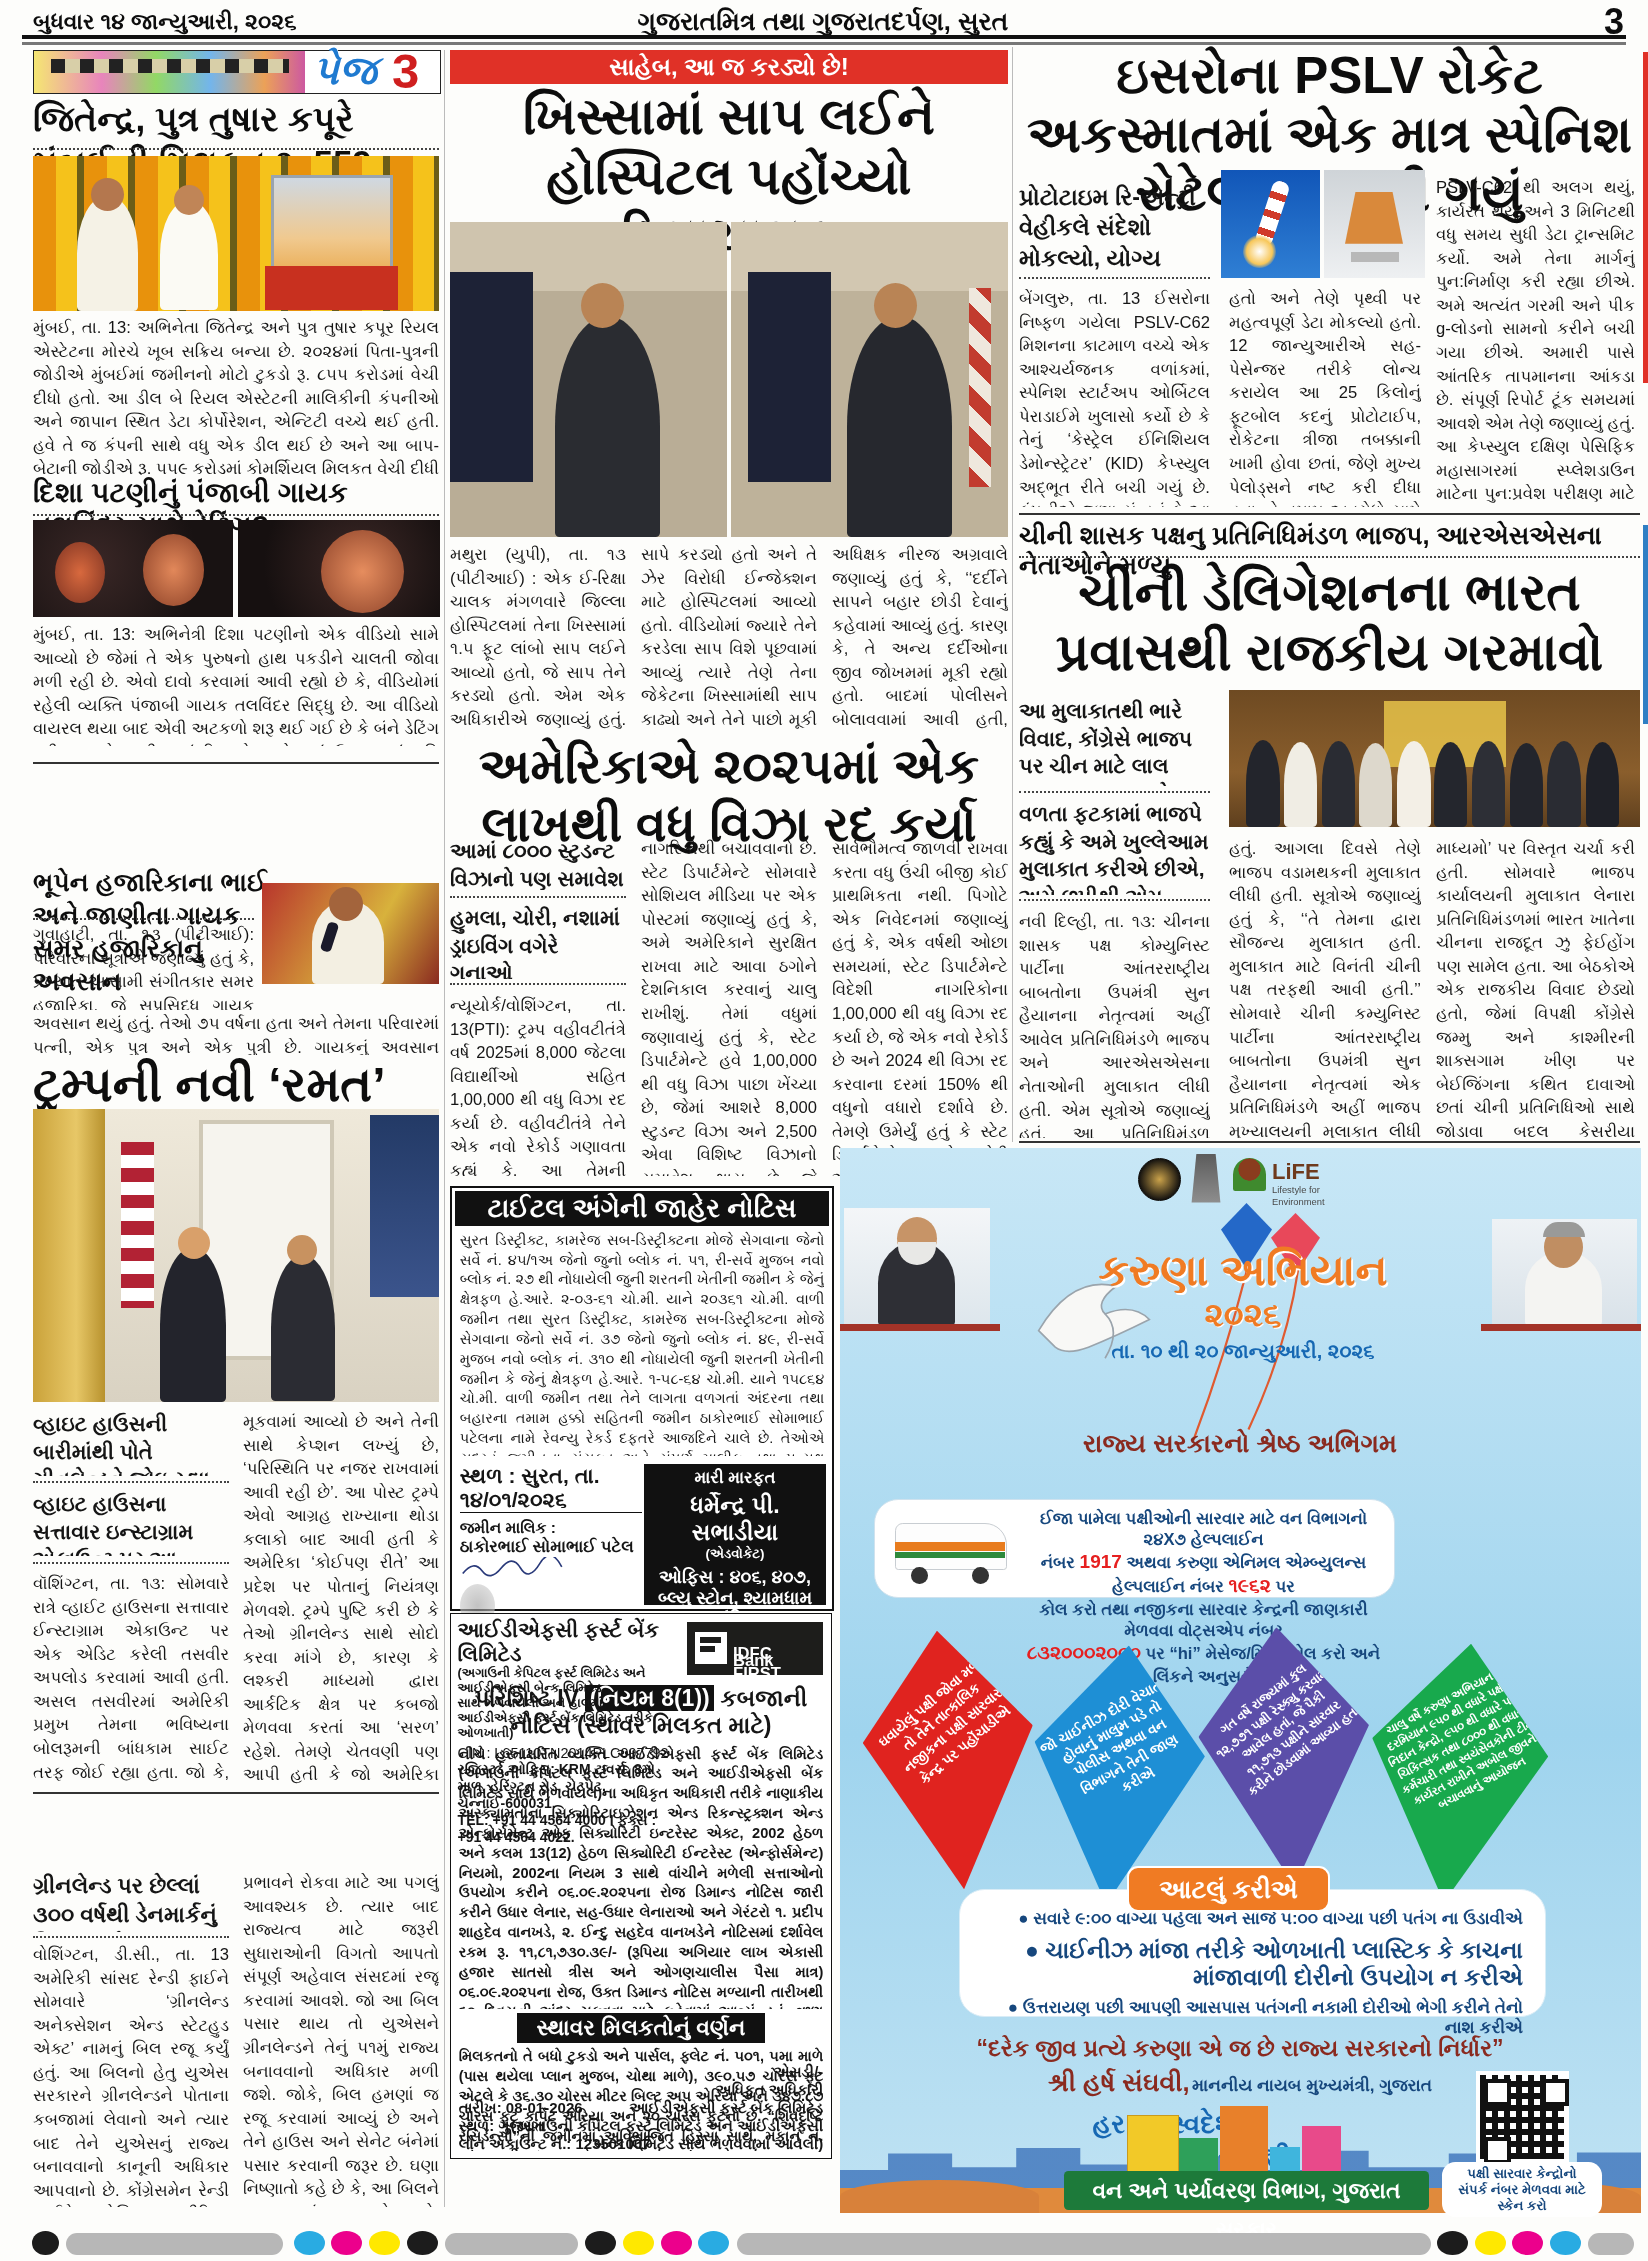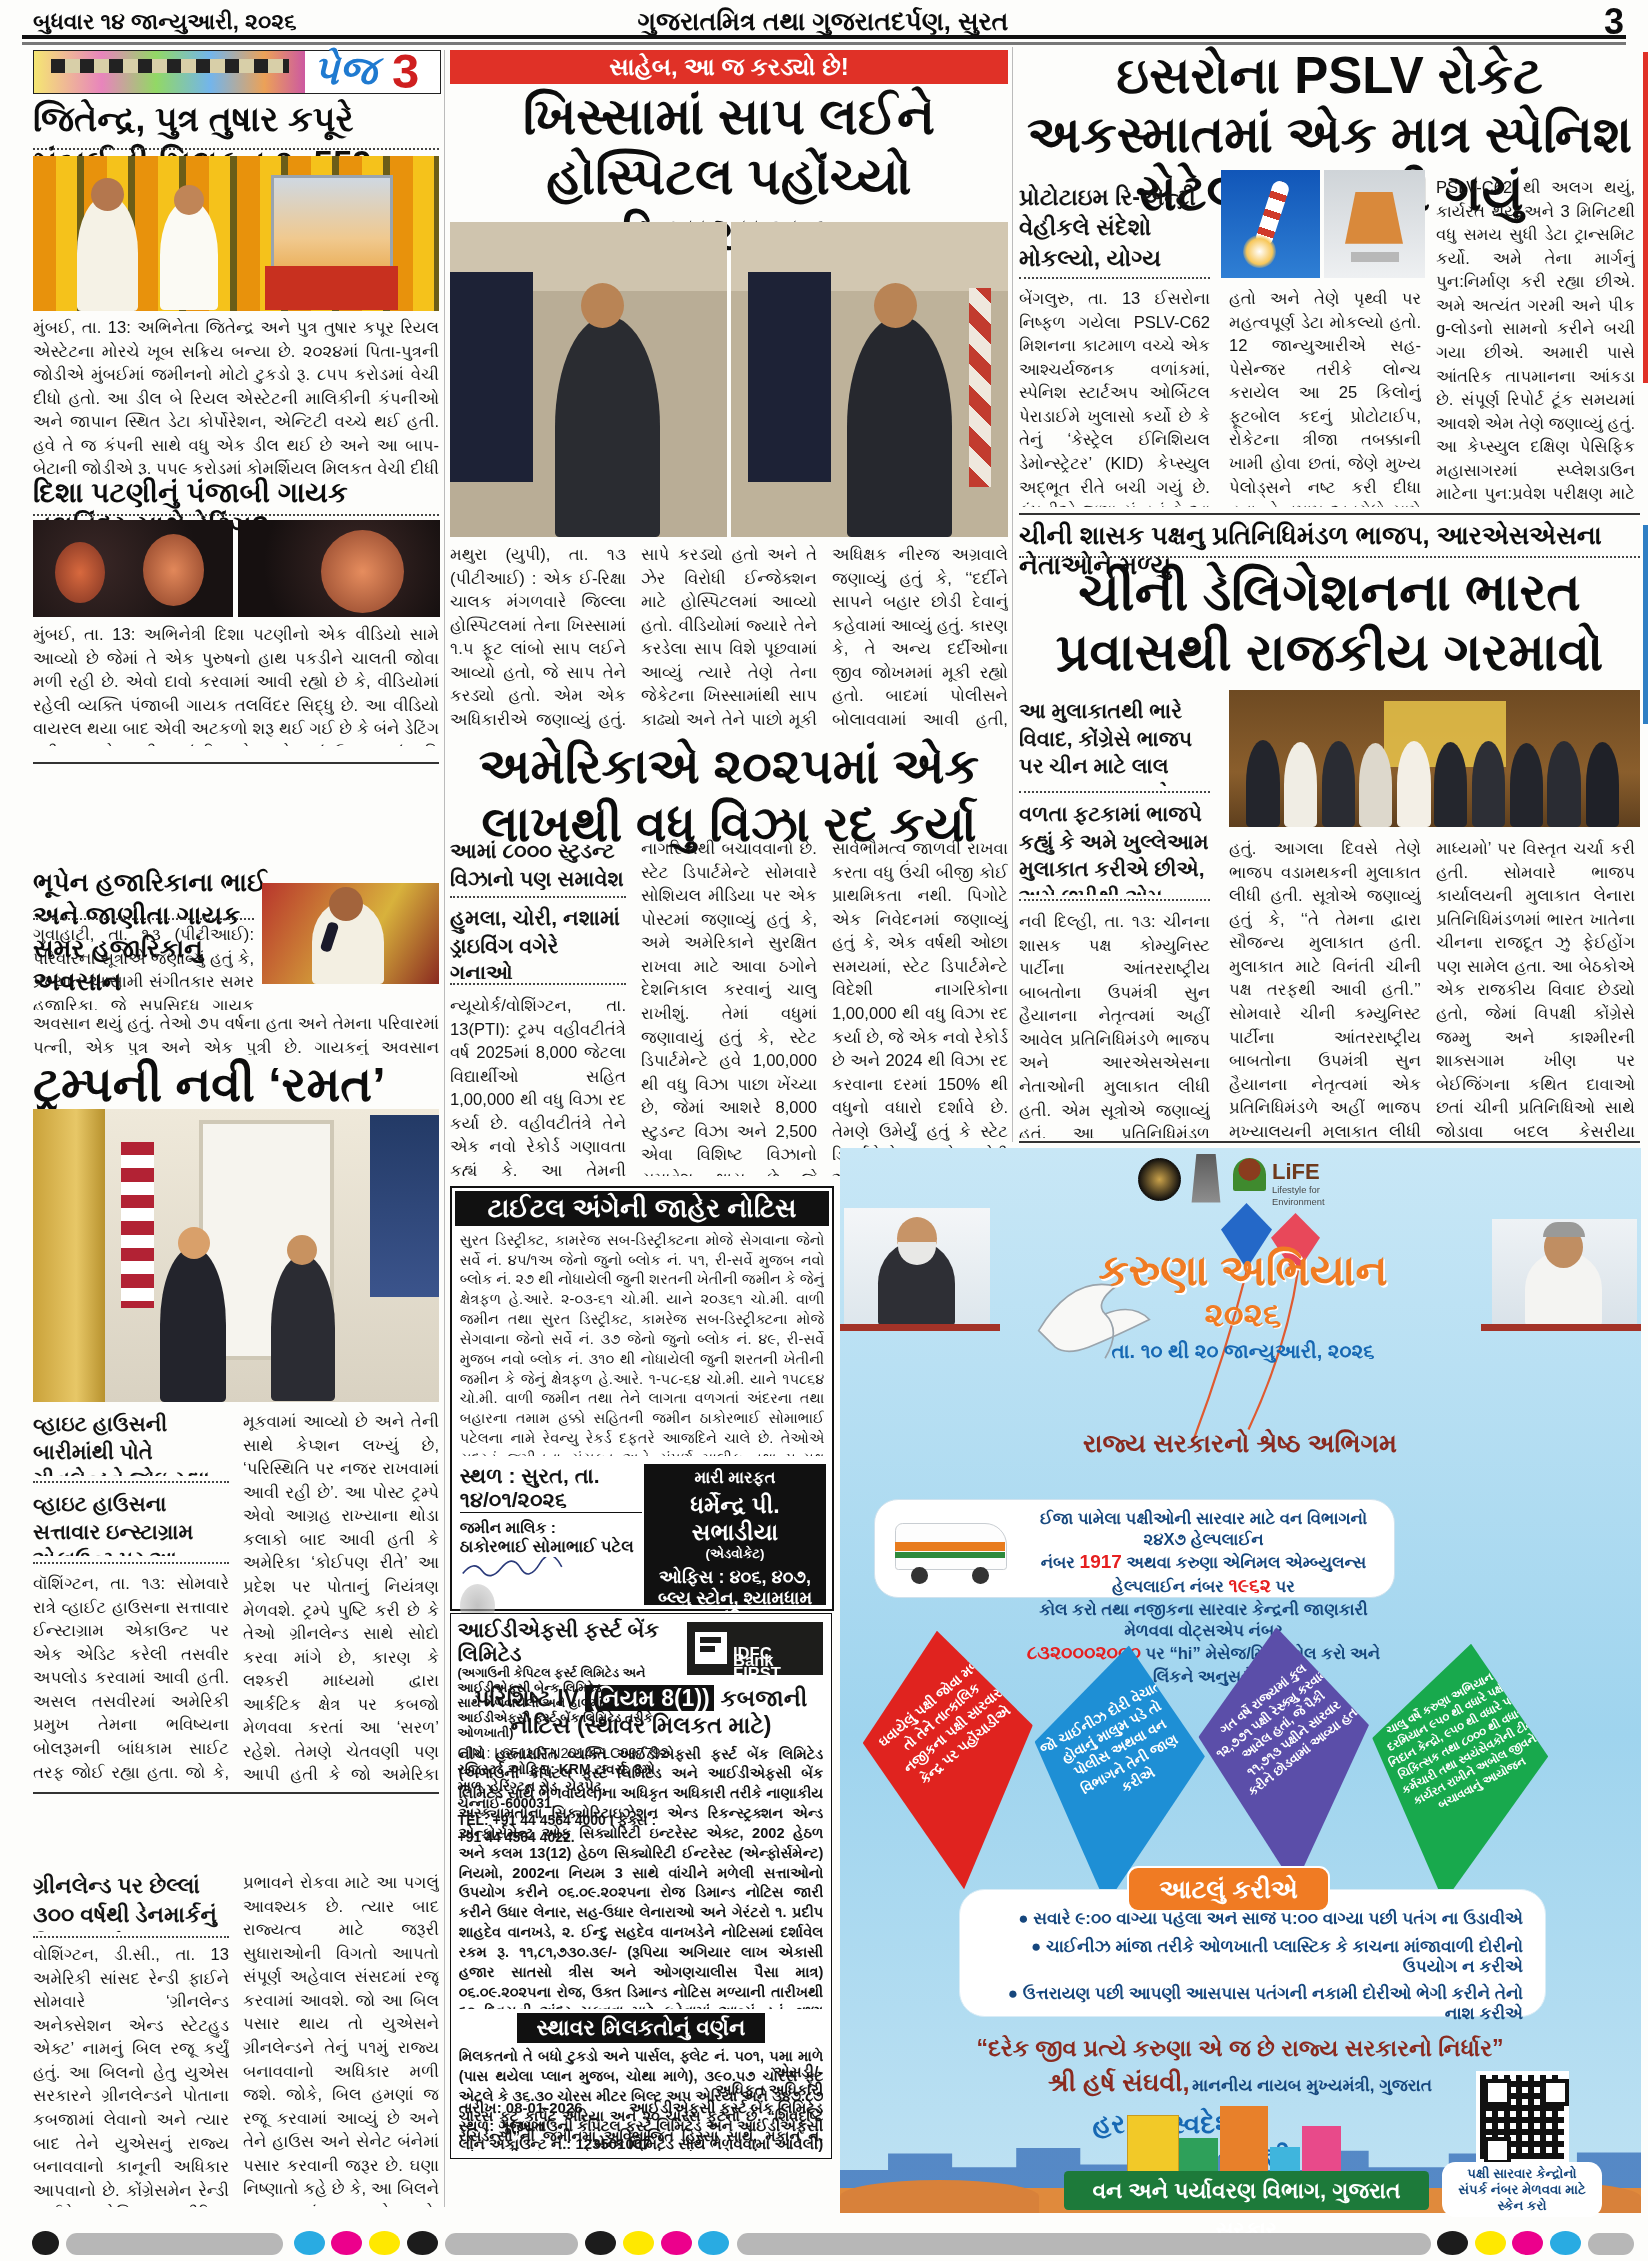--- a/index.html
+++ b/index.html
@@ -295,21 +295,21 @@
     <div class="abs diamond" style="left:360px;top:479px;width:171px;height:260px;background:#5b4ea9;transform:rotate(-4deg);">
       <div class="kite-txt" style="font-size:12.7px;">ગત વર્ષે રાજ્યમાં કુલ ૧૨,૭૭૧ પક્ષી રેસ્ક્યુ કરવામાં આવેલ હતાં, જે પૈકી ૧૧,૭૧૩ પક્ષીને સારવાર કરીને છોડવામાં આવ્યા હતાં</div>
     </div>
     <div class="abs diamond" style="left:529px;top:495px;width:177px;height:260px;background:#18a94d;transform:rotate(6deg);">
       <div class="kite-txt" style="font-size:11.6px;top:18%;">ચાલુ વર્ષે કરુણા અભિયાન દરમિયાન ૯૫૦ થી વધારે પક્ષી નિદાન કેન્દ્રો, ૯૫૦ થી વધારે પશુ ચિકિત્સક તથા ૮૦૦૦ થી વધારે કર્મચારી તથા સ્વયંસેવકોની ટીમ કાર્યરત રાખીને અબોલ જીવને બચાવવાનું આયોજન</div>
     </div>
 
     <div class="abs" style="left:119px;top:741px;width:585px;height:126px;background:#fff;border-radius:25.4px;border:1.7px solid #d9ecf6;text-align:right;">
       <div style="margin:19px 22px 0 33px;">
         <div style="font-size:17px;font-weight:bold;color:#16477d;margin-bottom:7.7px;">● <span>સવારે ૯:૦૦ વાગ્યા પહેલાં અને સાંજે ૫:૦૦ વાગ્યા પછી પતંગ ના ઉડાવીએ</span></div>
-        <div style="font-size:17px;font-weight:bold;color:#16477d;margin-bottom:7.7px;">● <span>ચાઈનીઝ માંજા તરીકે ઓળખાતી પ્લાસ્ટિક કે કાચના માંજાવાળી દોરીનો ઉપયોગ ન કરીએ</span></div>
+        <div style="font-size:23px;font-weight:bold;color:#16477d;margin-bottom:7.7px;">● <span>ચાઈનીઝ માંજા તરીકે ઓળખાતી પ્લાસ્ટિક કે કાચના માંજાવાળી દોરીનો ઉપયોગ ન કરીએ</span></div>
         <div style="font-size:17px;font-weight:bold;color:#16477d;">● <span>ઉત્તરાયણ પછી આપણી આસપાસ પતંગની નકામી દોરીઓ ભેગી કરીને તેનો નાશ કરીએ</span></div>
       </div>
     </div>
     <div class="abs ctr wht" style="left:287px;top:718px;width:199px;height:42px;line-height:42px;background:#f07b23;border-radius:11px;font-size:25.4px;font-weight:bold;border:2.2px solid #fff;">આટલું કરીએ</div>
 
     <div class="abs ctr" style="left:66px;top:887px;width:668px;font-size:23px;font-weight:bold;color:#8a2a1f;">“દરેક જીવ પ્રત્યે કરુણા એ જ છે રાજ્ય સરકારનો નિર્ધાર”</div>
     <div class="abs ctr" style="left:66px;top:920px;width:668px;">
       <span style="font-size:25.4px;font-weight:bold;color:#8a2a1f;">શ્રી હર્ષ સંઘવી,</span>
       <span style="font-size:17px;font-weight:bold;color:#16477d;">માનનીય નાયબ મુખ્યમંત્રી, ગુજરાત</span>
     </div>

